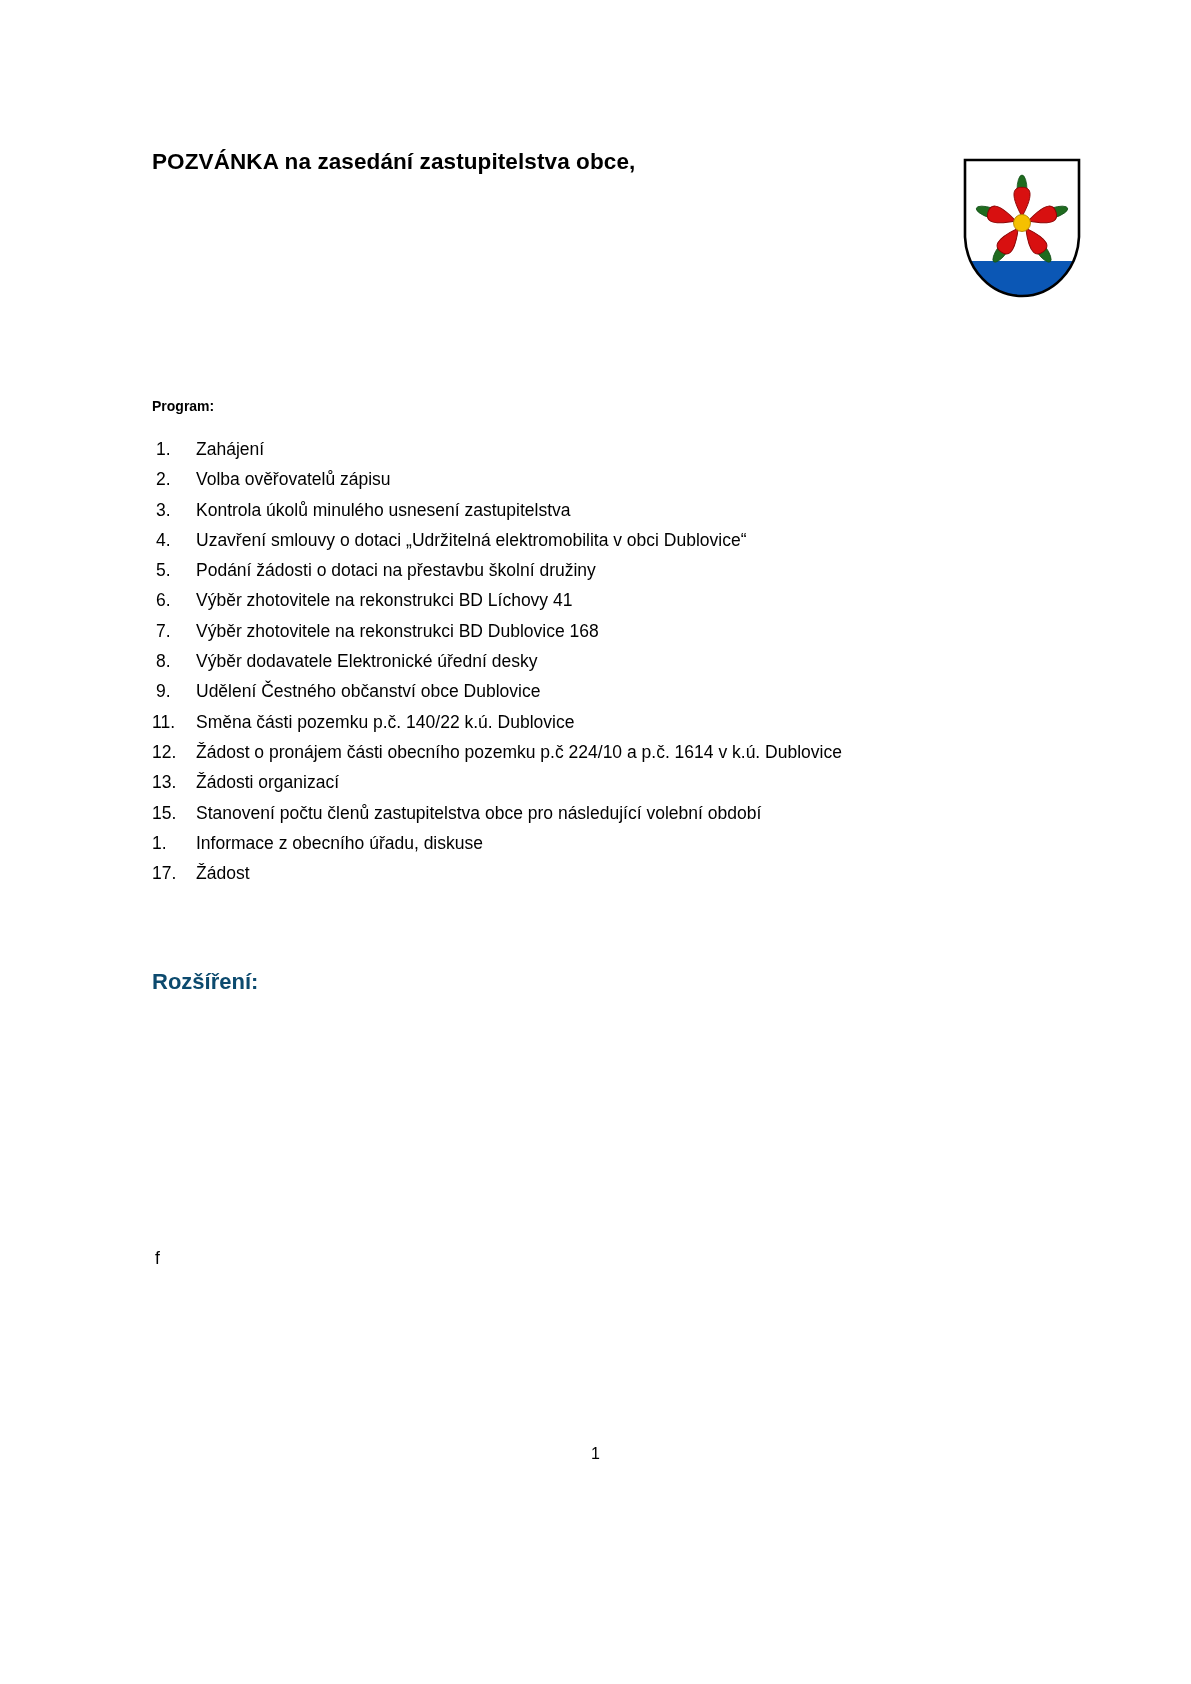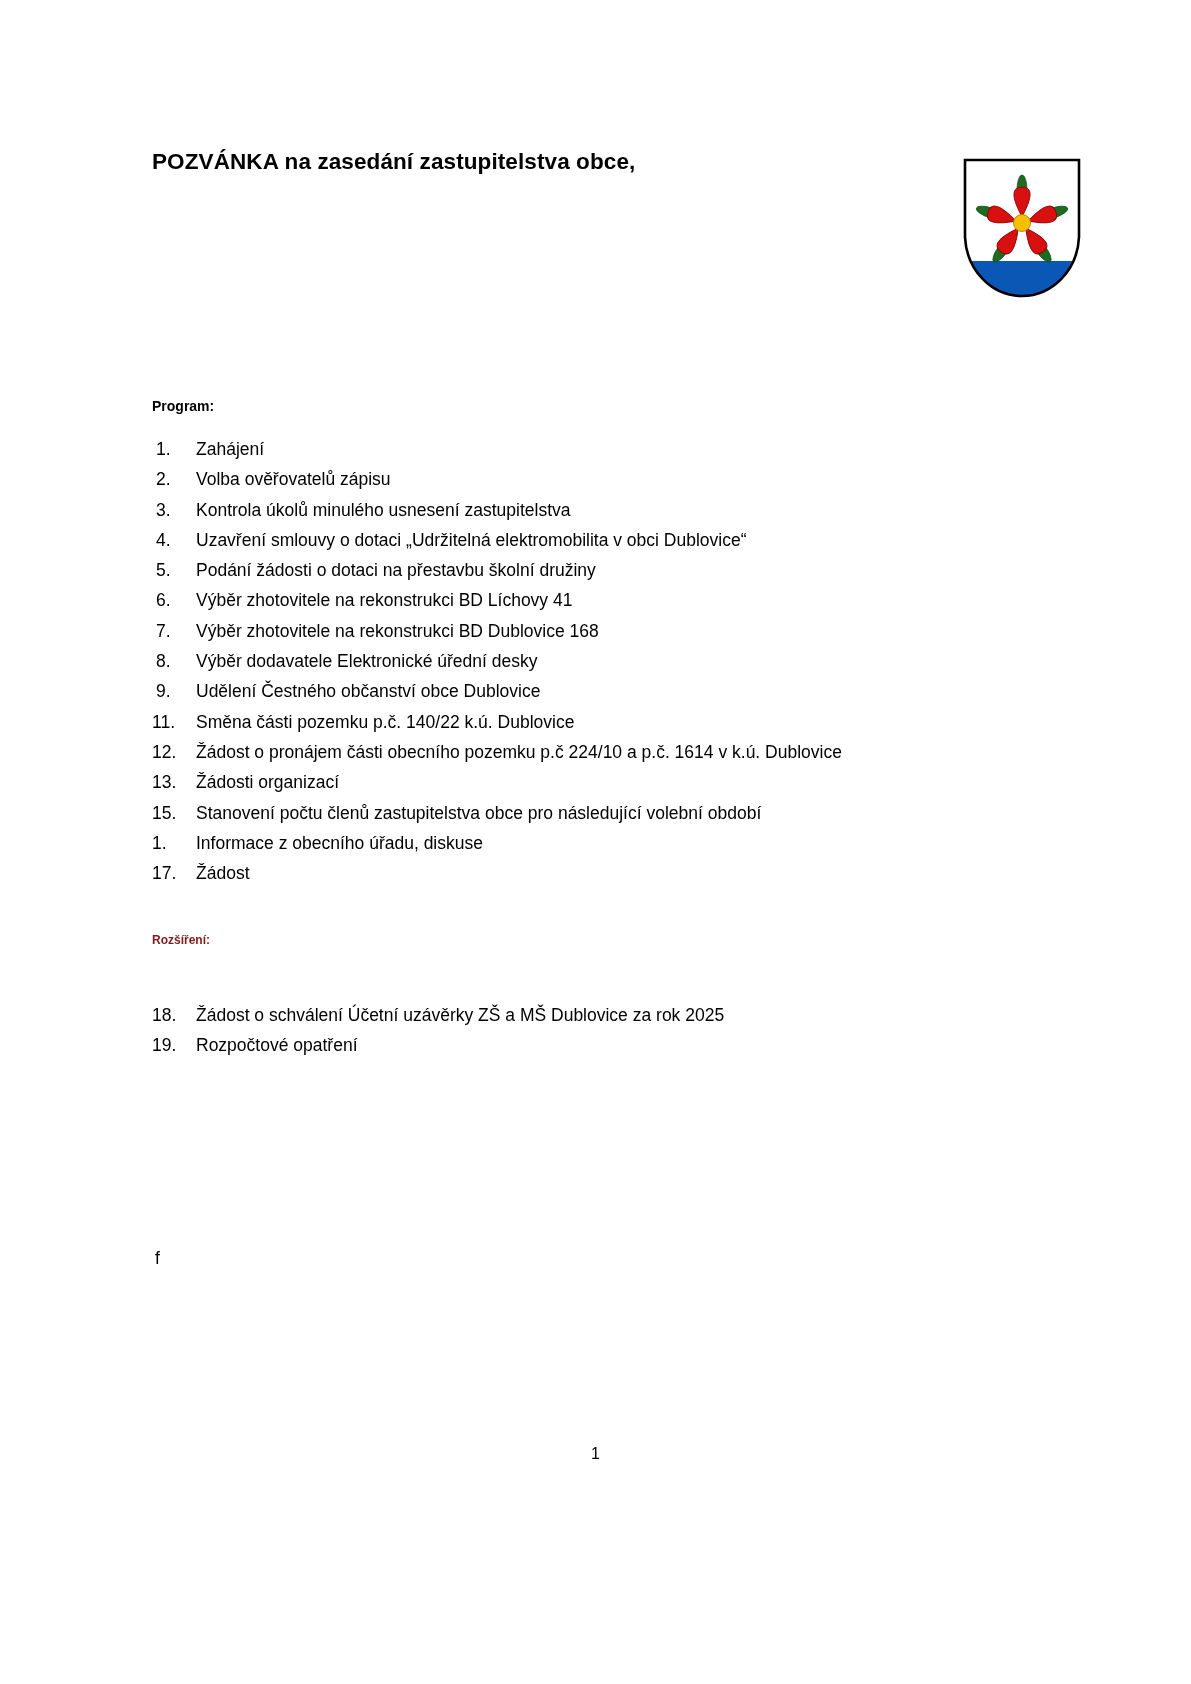--- a/index.html
+++ b/index.html
@@ -84,25 +84,25 @@
     padding-left: 0px;
   }
   .agenda-text {
     flex: 1 1 auto;
   }
 
   
   .ext-heading {
     position: absolute;
     left: 152px;
-    top: 928px;
-    font-size: 12px;
+    top: 970px;
+    font-size: 22px;
     font-weight: bold;
     line-height: 24px;
-    color: #7f1d1d;
+    color: #0c4a6e;
   }
   .ext-list {
     position: absolute;
     left: 152px;
     top: 1000px;
     width: 900px;
   }
 
   
   .stray-char {
@@ -232,28 +232,18 @@
       <span class="agenda-text">Informace z obecního úřadu, diskuse</span>
     </div>
     <div class="agenda-row">
       <span class="agenda-num wide">17.</span>
       <span class="agenda-text">Žádost</span>
     </div>
   </div>
 
   <div class="ext-heading">Rozšíření:</div>
 
-  <div class="ext-list">
-    <div class="agenda-row">
-      <span class="agenda-num wide">18.</span>
-      <span class="agenda-text">Žádost o schválení Účetní uzávěrky ZŠ a MŠ Dublovice za rok 2025</span>
-    </div>
-    <div class="agenda-row">
-      <span class="agenda-num wide">19.</span>
-      <span class="agenda-text">Rozpočtové opatření</span>
-    </div>
-  </div>
 
   <div class="stray-char">f</div>
 
   <div class="page-number">1</div>
 
 </div>
 
 </body></html>

